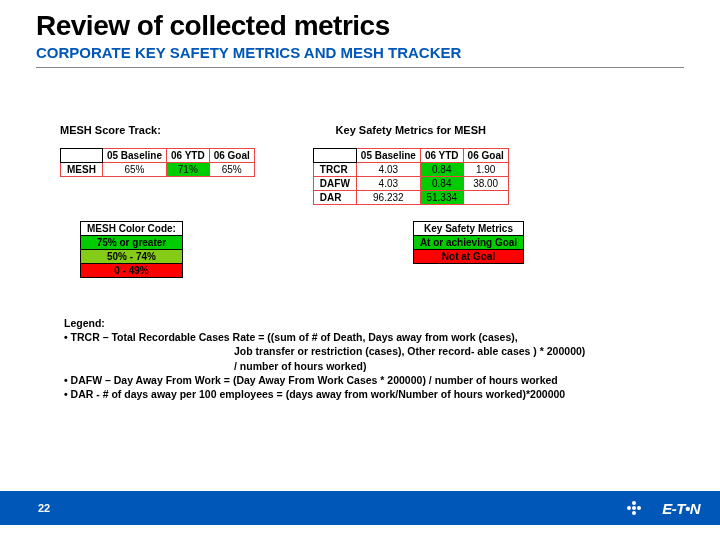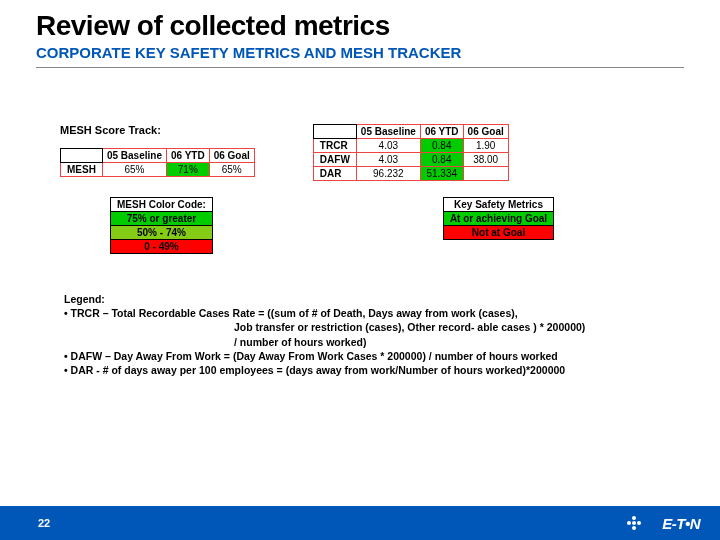--- a/index.html
+++ b/index.html
@@ -38,36 +38,35 @@
   th { font-weight: bold; }
   .rowhdr { font-weight: bold; text-align: left; padding: 1px 6px; }
   .corner { border: 1px solid #000; background: #fff; }
   .green { background: #00cc00; }
   .yellow { background: #84cc16; }
   .red { background: #ff0000; }
 
   .legends-row {
     display: flex; gap: 100px; padding: 16px 36px 0 80px;
     align-items: flex-start;
-    margin-left: 30px;
   }
   .legend-tbl { border-collapse: collapse; font-size: 10px; }
   .legend-tbl td, .legend-tbl th {
     border: 1px solid #000; padding: 1px 6px; text-align: center;
     font-weight: bold;
   }
 
   .legend-text {
     font-size: 10.5px; font-weight: bold; color: #000;
     padding: 38px 36px 0 64px; line-height: 1.35;
   }
   .legend-text .indent-line { padding-left: 170px; display:block; }
 
   .footer {
-    position: absolute; bottom: 0; left: 0; width: 100%; height: 34px;
+    position: absolute; bottom: 15px; left: 0; width: 100%; height: 34px;
     background: #0057b8; display: flex; align-items: center;
     justify-content: space-between; padding: 0 20px 0 38px;
   }
   .pagenum { color: #fff; font-size: 11px; font-weight: bold; }
   .logo { display: flex; align-items: center; gap: 17px; }
   .logo-dots {
     width: 20px; height: 14px; position: relative;
   }
   .logo-dots span {
     position: absolute; width: 4px; height: 4px; background: #fff; border-radius: 50%;
@@ -104,20 +103,21 @@
           <td class="rowhdr">MESH</td>
           <td class="">65%</td>
           <td class="green">71%</td>
           <td class="">65%</td>
         </tr>
       </tbody>
         </table>
     </div>
 
     <div class="tbl-wrap">
+      <div class="tbl-title" style="text-align:center">Key Safety Metrics for MESH</div>
       <table>
         <tbody>
             <tr>
           <th class="corner"></th>
           <th>05 Baseline</th>
           <th>06 YTD</th>
           <th>06 Goal</th>
         </tr>
         <tr>
           <td class="rowhdr">TRCR</td>

